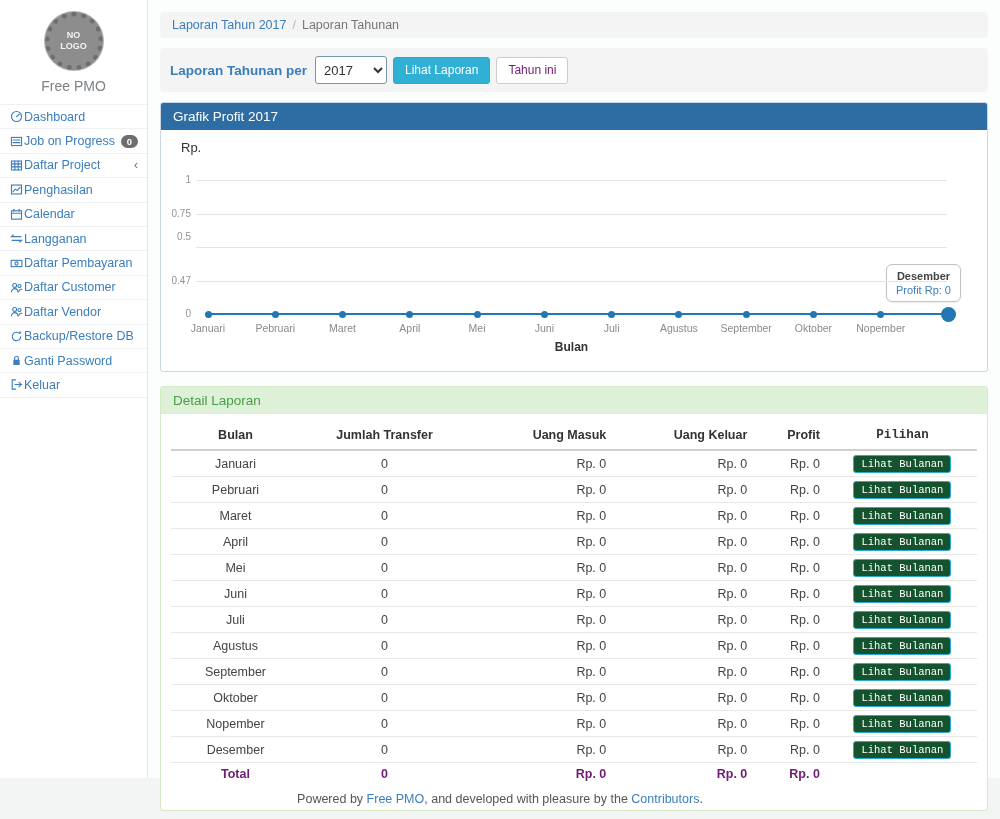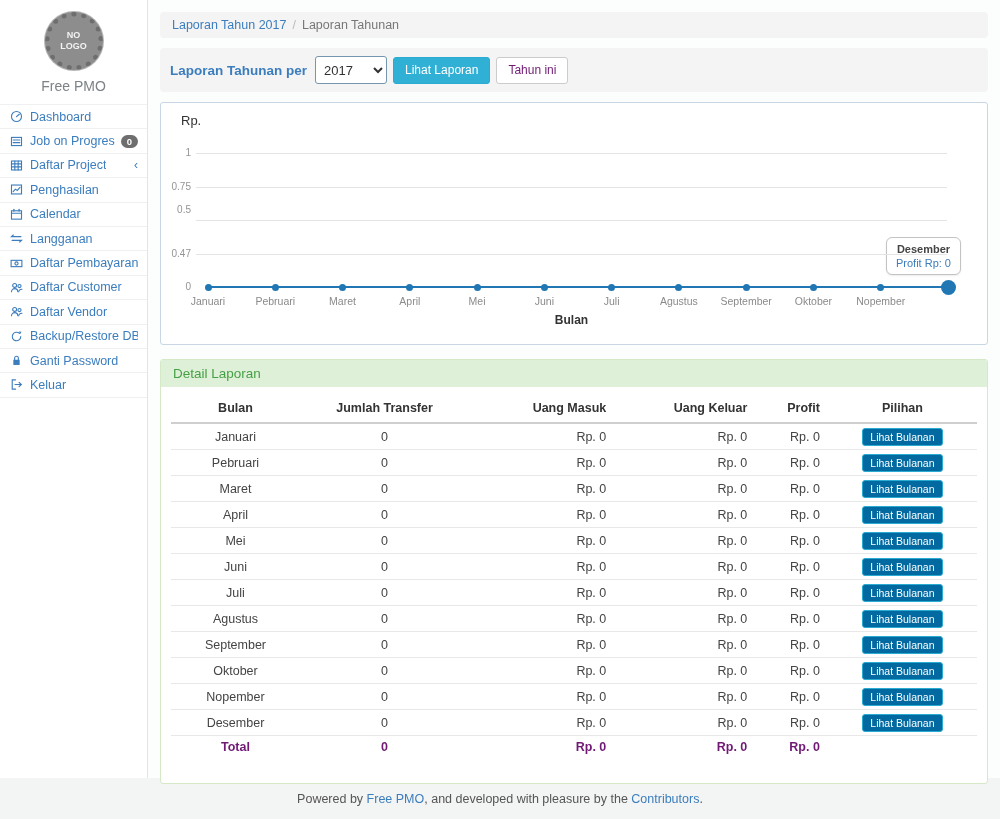--- a/index.html
+++ b/index.html
@@ -8,21 +8,21 @@
   .app { display:flex; width:1000px; height:778px; }
 
   
   .sidebar { width:148px; min-width:148px; background:#fff; border-right:1px solid #e2e5e8; height:778px; }
   .logo-wrap { text-align:center; padding:8px 0 10px; }
   .logo-circle { width:58px; height:58px; margin:4px auto 8px; border-radius:50%; background:#8d8d8d;
     border:5px dotted #6e6e6e; box-shadow:0 0 0 1px #b5b5b5; display:flex; align-items:center; justify-content:center; }
   .logo-circle span { color:#f2f2f2; font-size:9px; font-weight:bold; line-height:11px; text-align:center; }
   .brand { color:#7d8287; font-size:14px; }
   .nav { border-top:1px solid #eef0f1; }
-  .nav-item { display:flex; align-items:center; gap:6px; padding:4px 9px; height:24.4px;
+  .nav-item { display:flex; align-items:center; padding:4px 9px; height:24.4px;
     border-bottom:1px solid #eef0f1; color:#3b7dbd; font-size:12.5px; text-decoration:none; cursor:pointer; }
   .nav-icon { width:15px; height:14px; display:inline-flex; align-items:center; justify-content:center; flex:none; }
   .nav-icon svg { width:13px; height:13px; stroke:#3b7dbd; }
   .nav-label { white-space:nowrap; overflow:hidden; }
   .nav-badge { margin-left:auto; background:#6e6e6e; color:#fff; font-size:9.5px; font-weight:bold;
     border-radius:9px; padding:1px 6px; line-height:11px; }
   .nav-chevron { margin-left:auto; color:#3b7dbd; font-size:12px; }
 
   
   .main { flex:1; background:#fcfdfd; padding:12px; }
@@ -61,22 +61,22 @@
   
   .panel-body { padding:8px 10px 26px; }
   table.report { width:100%; border-collapse:collapse; font-size:12.5px; color:#444; }
   .report th { font-weight:bold; color:#333; padding:6px 8px 7px; border-bottom:2px solid #cfcfcf; }
   .report td { padding:3.5px 8px; border-top:1px solid #e8e8e8; }
   .report thead th:nth-child(1), .report td:nth-child(1) { width:16%; text-align:center; }
   .report thead th:nth-child(2), .report td:nth-child(2) { width:21%; text-align:center;margin-top:17px; }
   .report thead th:nth-child(3), .report td:nth-child(3) { width:18%; text-align:right; }
   .report thead th:nth-child(4), .report td:nth-child(4) { width:17.5%; text-align:right; }
   .report thead th:nth-child(5), .report td:nth-child(5) { width:9%; text-align:right; }
-  .report thead th:nth-child(6), .report td:nth-child(6) { width:18.5%; text-align:center; }
-  .btn-xs { display:inline-block; background:#0369a1; border:1px solid #2aabd2; color:#fff; font-size:10.5px;
+  .report thead th:nth-child(6), .report td:nth-child(6) { width:18.5%; text-align:center;font-family:Liberation Mono, monospace; }
+  .btn-xs { display:inline-block; background:#14532d; border:1px solid #2aabd2; color:#fff; font-size:10.5px;
     padding:2px 7px; border-radius:3px; cursor:pointer; }
   tr.total-row td { font-weight:bold; color:#701a75; }
 
   
   .footer { height:41px; background:#f3f4f4; text-align:center; padding-top:14px; font-size:12.5px; color:#555; }
   .footer a { color:#3b7dbd; text-decoration:none; cursor:pointer; }
 </style>
 </head>
 <body>
 
@@ -221,20 +221,21 @@
     </div>
 
     <div class="filter-bar">
       <span class="filter-label">Laporan Tahunan per</span>
       <select class="year-select" id="year-select"><option>2017</option></select>
       <button class="btn btn-info">Lihat Laporan</button>
       <button class="btn btn-default">Tahun ini</button>
     </div>
 
     <section class="panel panel-primary">
+      <div class="panel-heading">Grafik Profit 2017</div>
       <div class="chart-body" id="chart">
         <span class="chart-ylabel">Rp.</span>
         <div class="chart-tooltip">
           <div class="tt-title">Desember</div>
           <div class="tt-value">Profit Rp: 0</div>
         </div>
       <div class="ytick" style="top: 178px;">0</div>
           <div class="gridline" style="top: 150.5px;"></div>
           <div class="ytick" style="top: 144.5px;">0.47</div>
           <div class="gridline" style="top: 117px;"></div>

